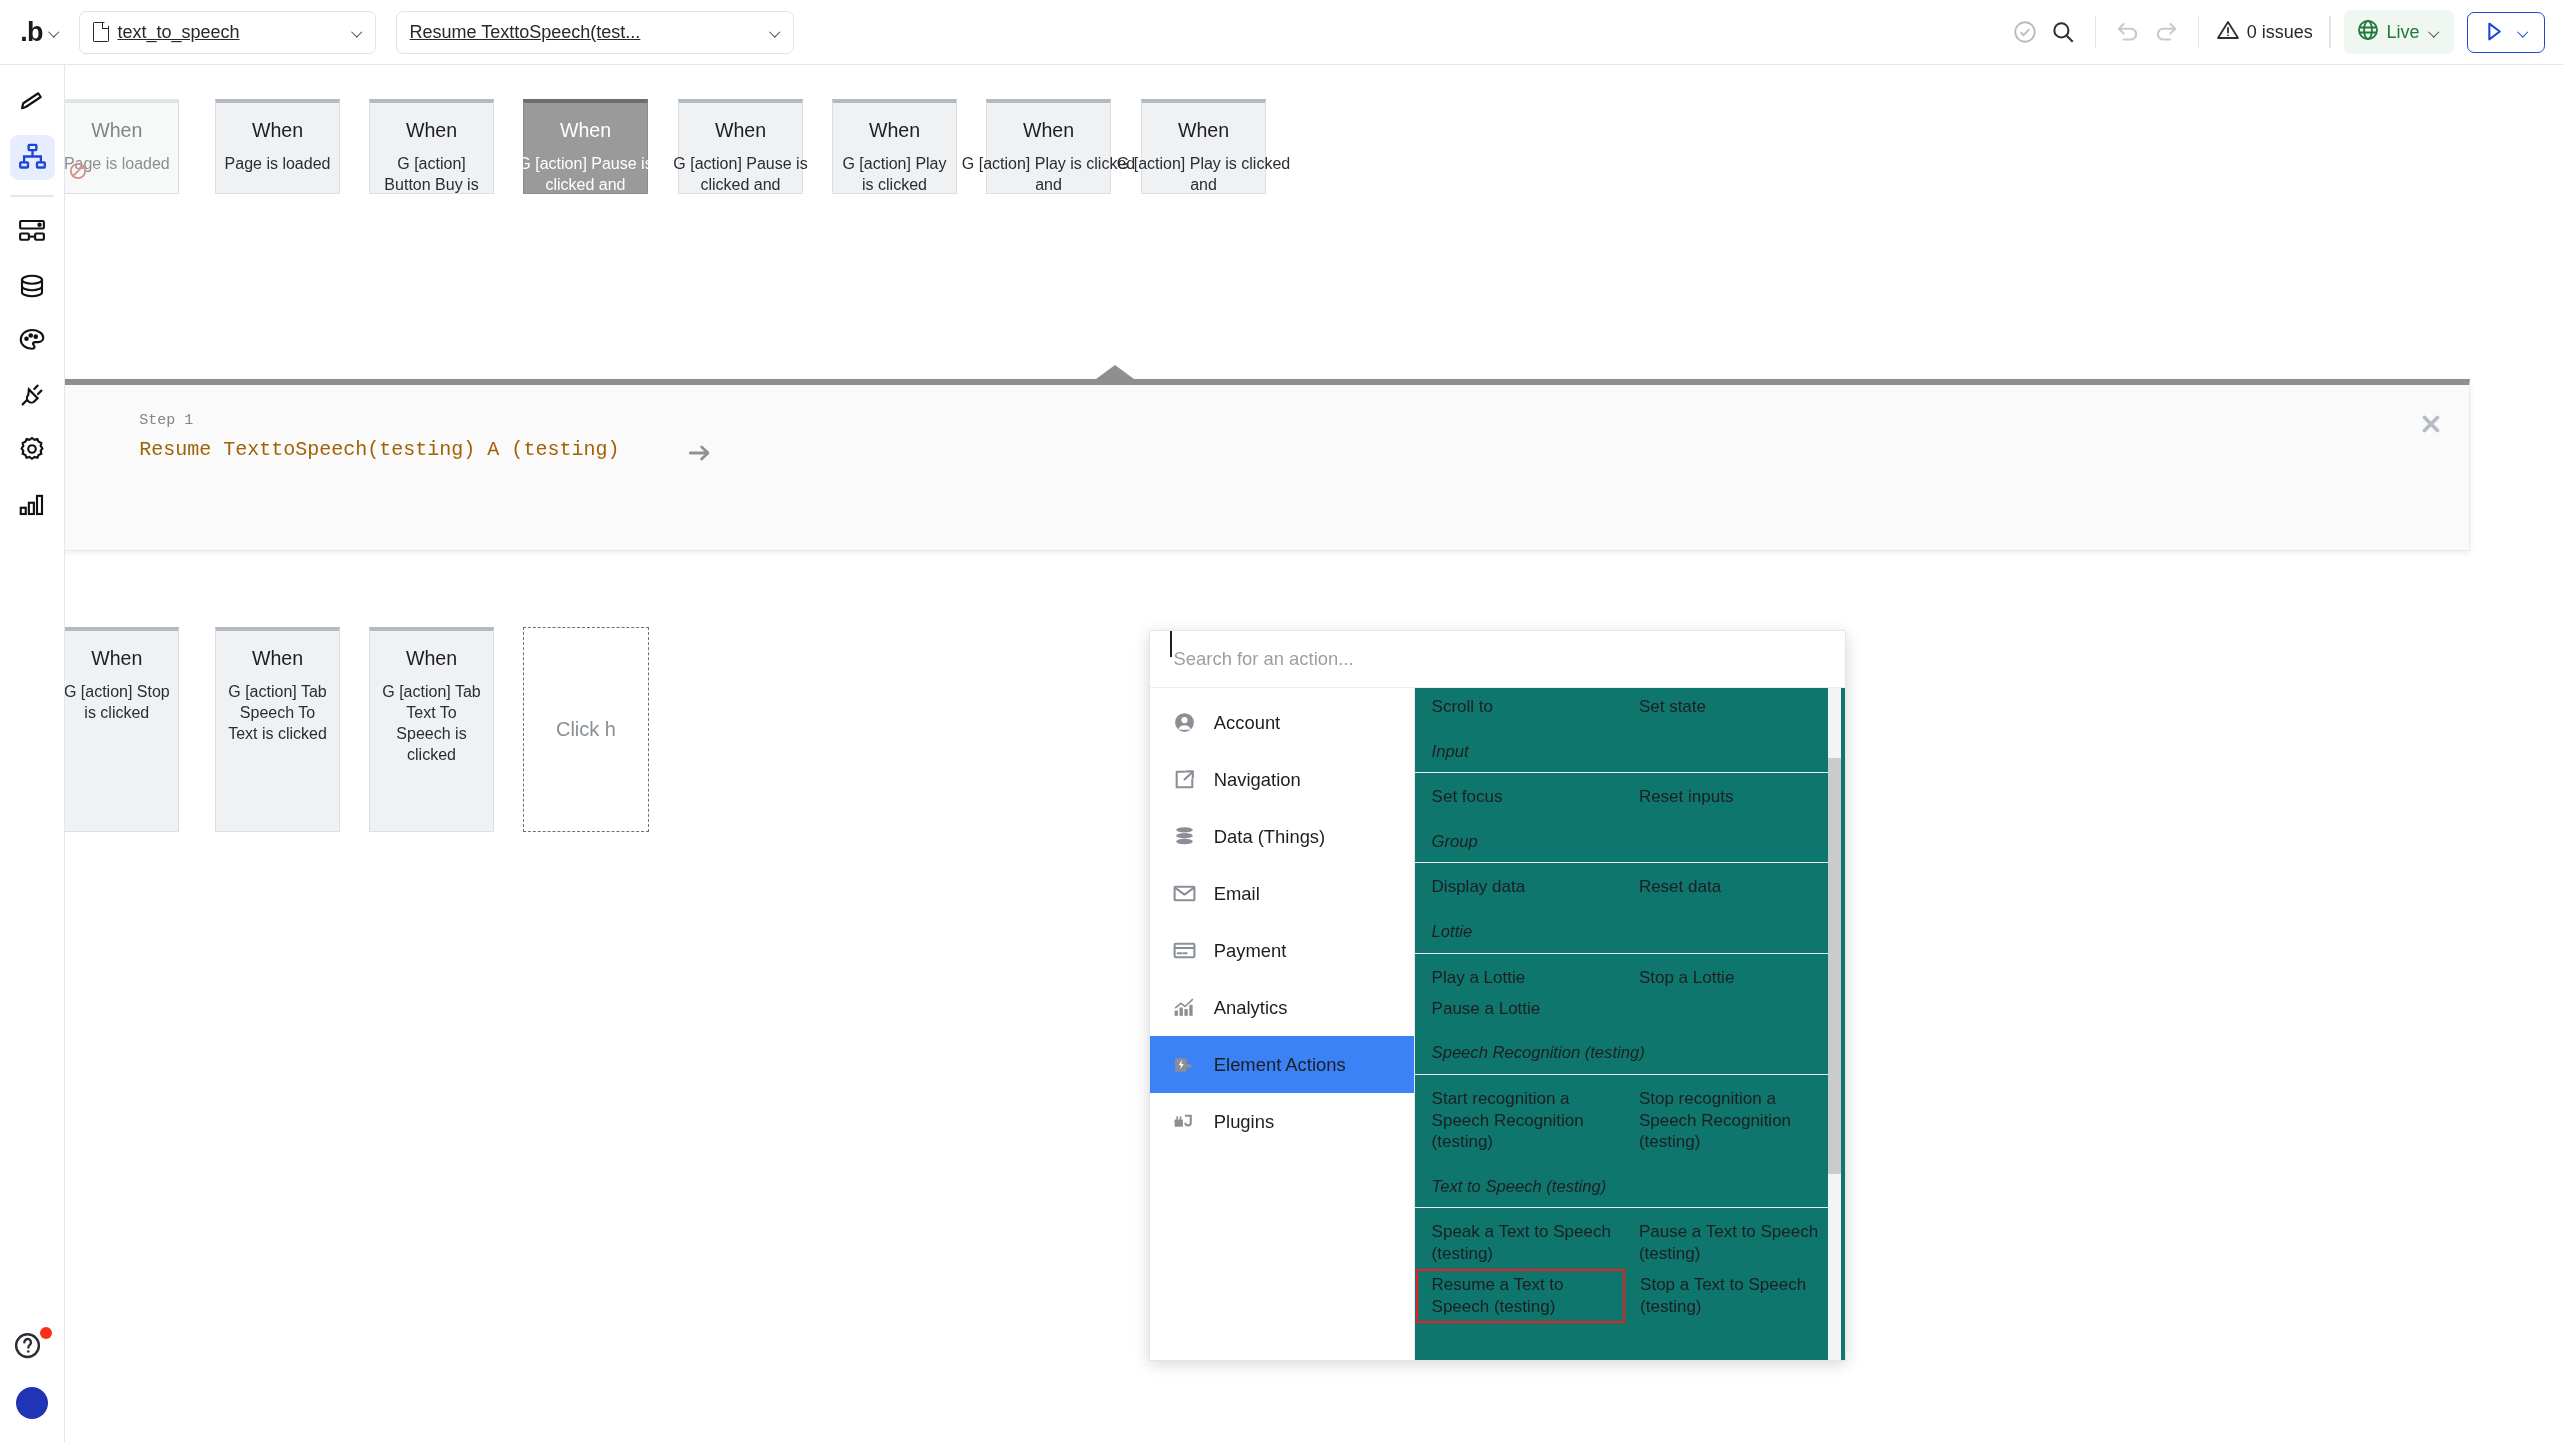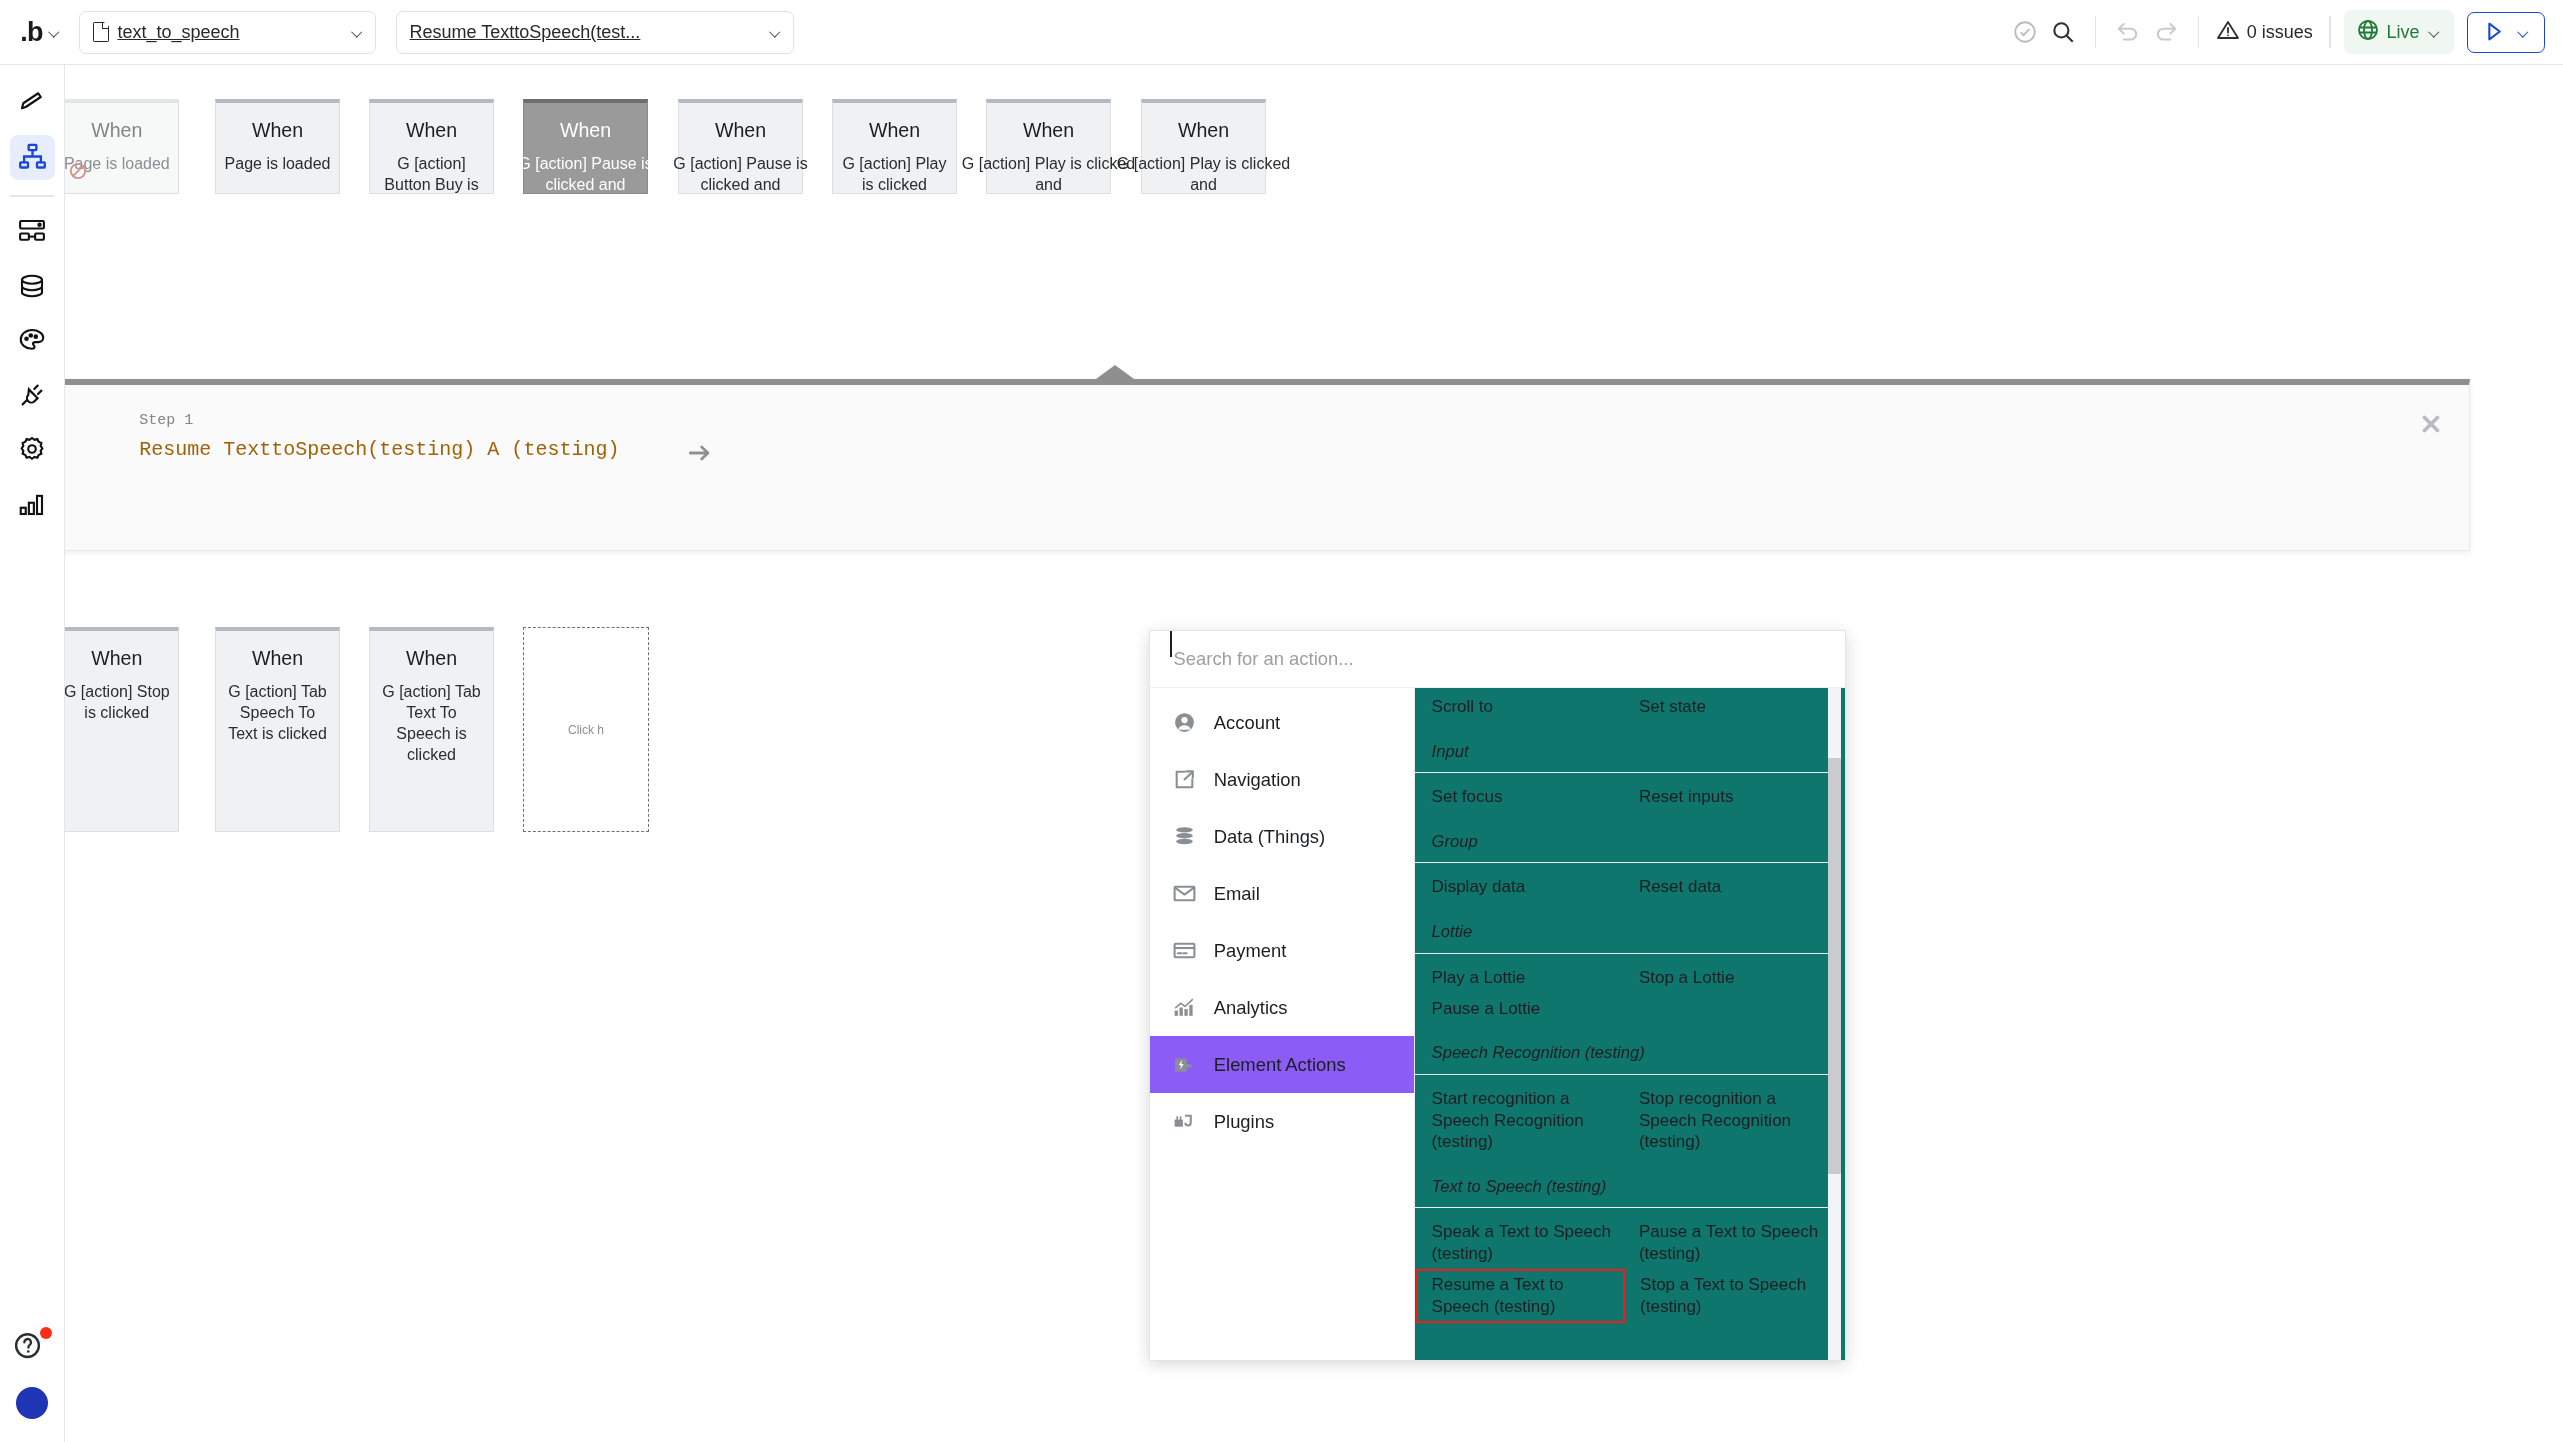--- a/index.html
+++ b/index.html
@@ -135,21 +135,21 @@
   .card.selected {
     background: #9a9a9a; border-color: #8b8b8b; border-top-color: #6e6e6e;
   }
   .card.selected .when, .card.selected .cond { color: #ffffff; }
   .ban-icon { position: absolute; left: 13px; bottom: 12px; width: 20px; height: 20px; }
 
   .dropzone {
     position: absolute; background: transparent;
     border: 1.8px dashed #6d7176;
     display: flex; align-items: center; justify-content: center;
-    font-size: 12px; color: #8a8f94; cursor: pointer; overflow: hidden;
+    font-size: 20px; color: #8a8f94; cursor: pointer; overflow: hidden;
   }
 
   
   .steppanel {
     position: absolute; background: #fafafa;
     border: 1.2px solid #e8e9ea; border-top: 6px solid #8f8f8f;
     box-shadow: 0 1.8px 6px rgba(0,0,0,0.07);
   }
   .step-pointer {
     position: absolute; width: 0; height: 0;
@@ -183,21 +183,21 @@
   .am-search input::placeholder { color: #9b9fa4; }
   .am-body { flex: 1 1 auto; display: flex; min-height: 0; }
   .am-cats {
     width: 265px; border-right: 1.2px solid #e7e9ec; flex: 0 0 auto;
     background: #fff; padding-top: 6px;
   }
   .cat {
     height: 57px; display: flex; align-items: center; gap: 15.4px;
     padding-left: 21.4px; cursor: pointer; font-size: 18.4px; color: #1c1e22;
   }
-  .cat.active { background: #8b5cf6; }
+  .cat.active { background: #3b82f6; }
   .cat-ic { width: 27px; height: 27px; flex: 0 0 auto; display: flex; align-items: center; justify-content: center; }
 
   .am-actions {
     flex: 1 1 auto; overflow: hidden; position: relative; background: #0f766e;
   }
   .am-scroll { position: absolute; inset: 0; padding-right: 15.4px; }
   .grp-head {
     font-size: 16.6px; font-style: italic; color: #1c1e22;
     padding: 8.3px 0 10.7px 16.6px; border-bottom: 1.2px solid #eceef0;
   }

